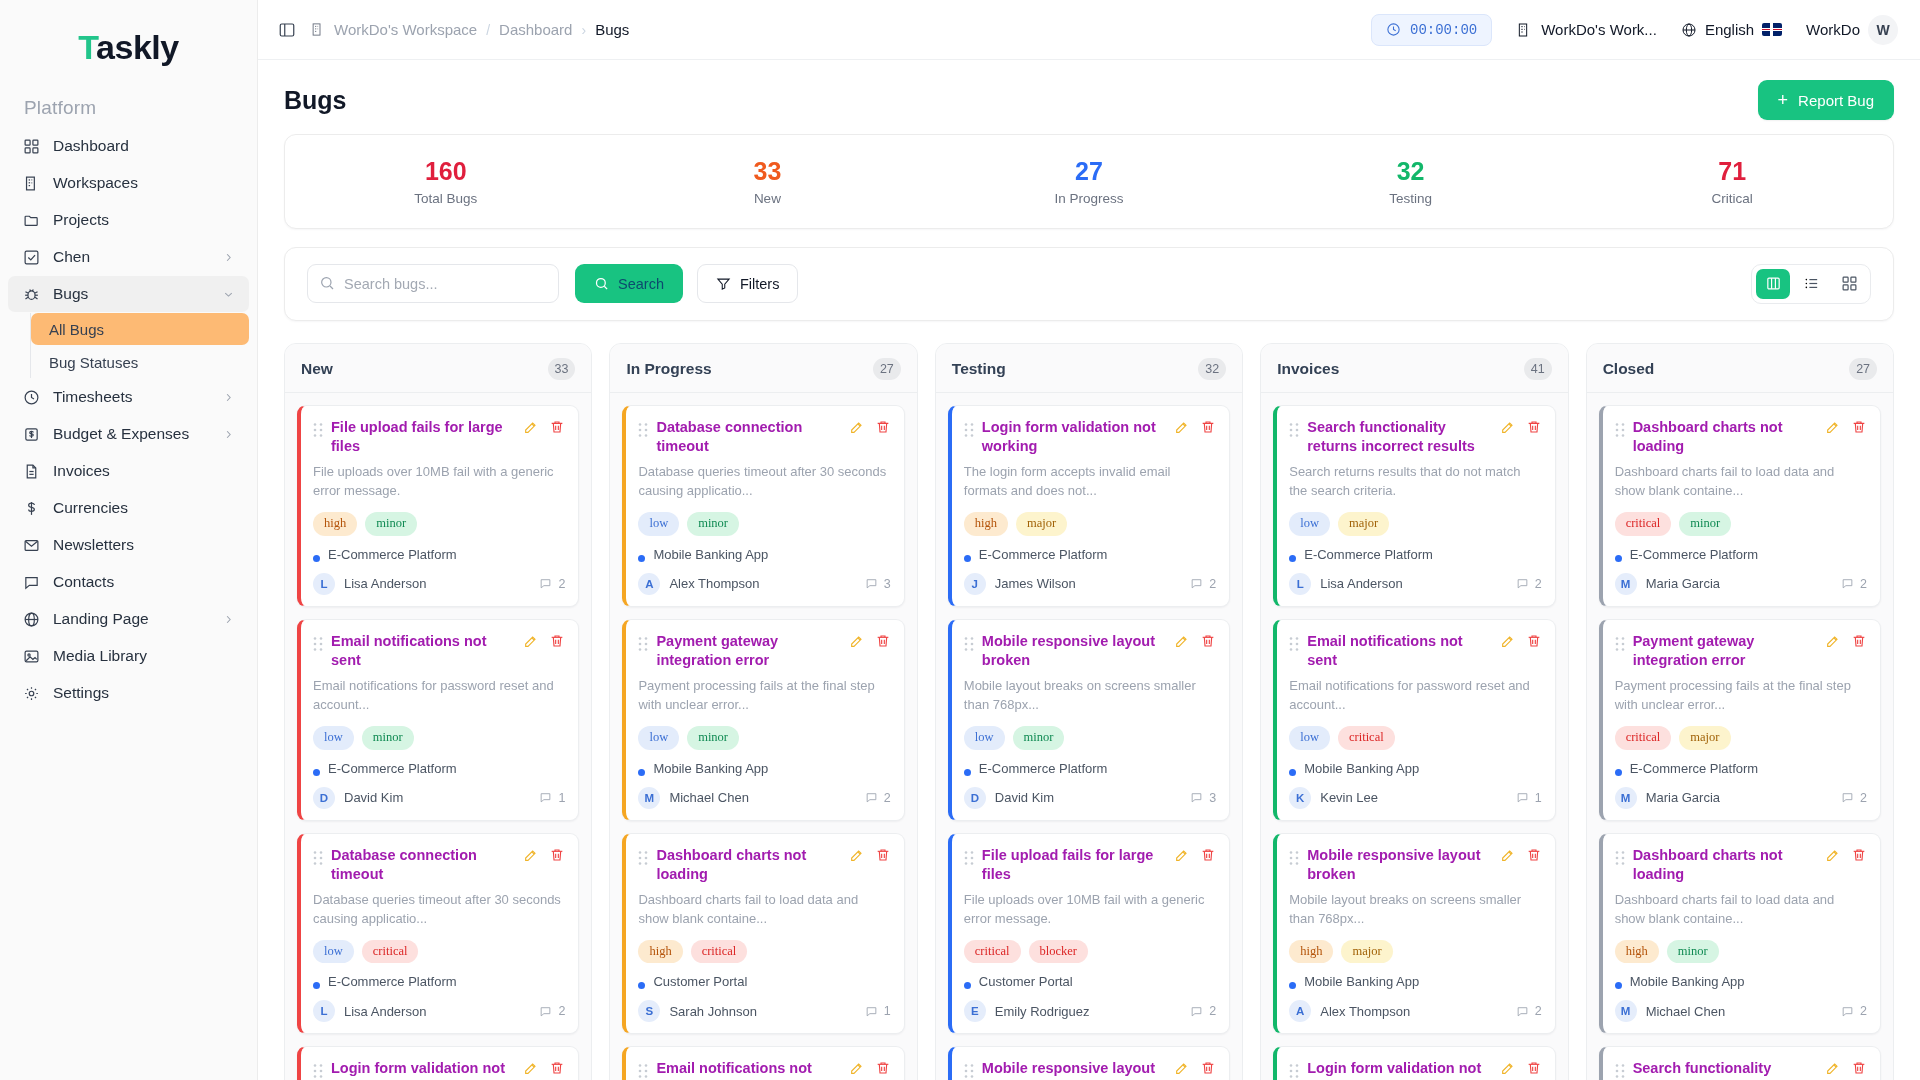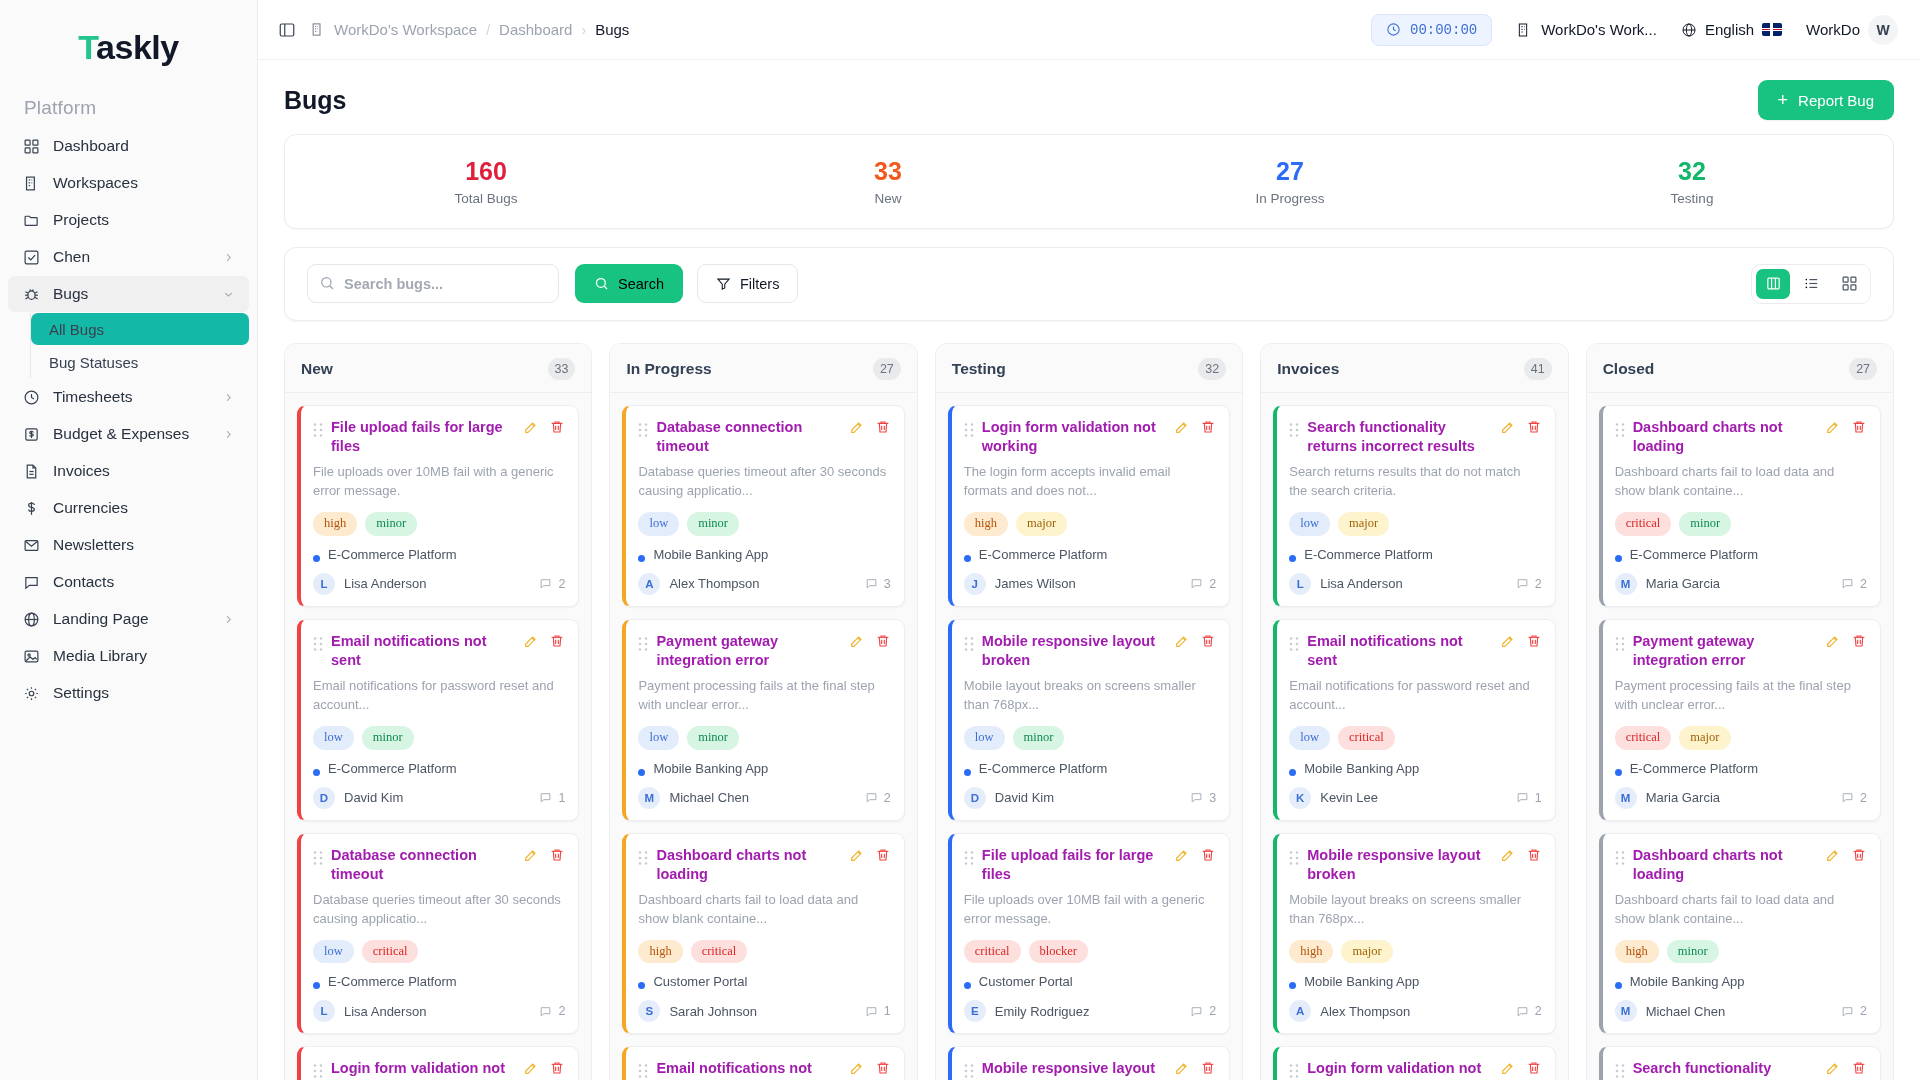--- a/index.html
+++ b/index.html
@@ -40,21 +40,21 @@
   .nav-item .ico { width: 19px; height: 19px; display:flex; align-items:center; justify-content:center; flex:0 0 19px; }
   .nav-item .ico svg { width: 17px; height: 17px; stroke: #374151; fill: none; stroke-width: 1.7; }
   .nav-item .lbl { flex: 1; }
   .chev { width: 13px; height: 13px; stroke: #9ca3af; fill: none; stroke-width: 2; }
   .subnav { margin-left: 30px; border-left: 1px solid #e5e7eb; padding-left: 0; }
   .sub-item {
     font-size: 15px; color: #374151; height: 32px;
     display: flex; align-items: center; padding-left: 18px;
     margin: 1px 8px 1px 0; border-radius: 7px; cursor: pointer;
   }
-  .sub-item.active { background: #14b8a6; }
+  .sub-item.active { background: #fdba74; }
 
   
   .main { flex: 1; height: 1080px; display: flex; flex-direction: column; background:#fff; }
 
   .topbar {
     height: 60px; flex: 0 0 60px;
     display: flex; align-items: center;
     border-bottom: 1px solid #eef0f2;
     padding: 0 22px 0 18px;
     gap: 12px;
@@ -110,26 +110,26 @@
     margin-top: 18px;
     border:1px solid #ececec; border-radius:12px; background:#fff;
     display:flex; align-items:center; padding: 16px 22px;
     box-shadow: 0 1px 2px rgba(16,24,40,.04);
   }
   .search-wrap { position:relative; width: 252px; }
   .search-wrap svg { position:absolute; left:12px; top:11px; width:16px;height:16px;stroke:#9ca3af;fill:none;stroke-width:1.8;}
   .search-input {
     width:100%; height:39px; border:1px solid #e5e7eb; border-radius:9px;
     padding: 0 12px 0 36px; font-size: 14.5px; outline:none;
-    font-family:"Liberation Sans",sans-serif; color:#000000; background:#fff;font-weight:bold;
+    font-family:"Liberation Sans",sans-serif; color:#000000; background:#fff;
   }
   .search-input::placeholder { color:#a3a9b3; }
   .btn-search {
     margin-left: 16px; display:flex;align-items:center;gap:9px;
-    background:#18c381;color:#000000;border:none;border-radius:9px;
+    background:#18c381;color:#0c4a6e;border:none;border-radius:9px;
     height:39px; padding: 0 19px; font-size:14.5px;cursor:pointer;font-family:"Liberation Sans",sans-serif;
   }
   .btn-search svg { width:15px;height:15px;stroke:#fff;fill:none;stroke-width:2;}
   .btn-filters {
     margin-left: 14px; display:flex;align-items:center;gap:9px;
     background:#fff;color:#111827;border:1px solid #e5e7eb;border-radius:9px;
     height:39px; padding: 0 18px; font-size:14.5px;cursor:pointer;font-family:"Liberation Sans",sans-serif;
   }
   .btn-filters svg { width:15px;height:15px;stroke:#111827;fill:none;stroke-width:1.7;}
   .view-toggle {
@@ -440,20 +440,24 @@
             <div class="lab">New</div>
           </div>
           <div class="stat">
             <div class="num" style="color:#2b6cf6">27</div>
             <div class="lab">In Progress</div>
           </div>
           <div class="stat">
             <div class="num" style="color:#12b76a">32</div>
             <div class="lab">Testing</div>
           </div>
+          <div class="stat">
+            <div class="num" style="color:#e01f3d">71</div>
+            <div class="lab">Critical</div>
+          </div>
         </div>
 
       <div class="toolbar">
         <div class="search-wrap">
           <svg viewBox="0 0 24 24">
               <circle cx="11" cy="11" r="7"></circle>
               <line x1="16.5" y1="16.5" x2="21" y2="21"></line>
             </svg>
           <input class="search-input" placeholder="Search bugs..." style="">
         </div>

